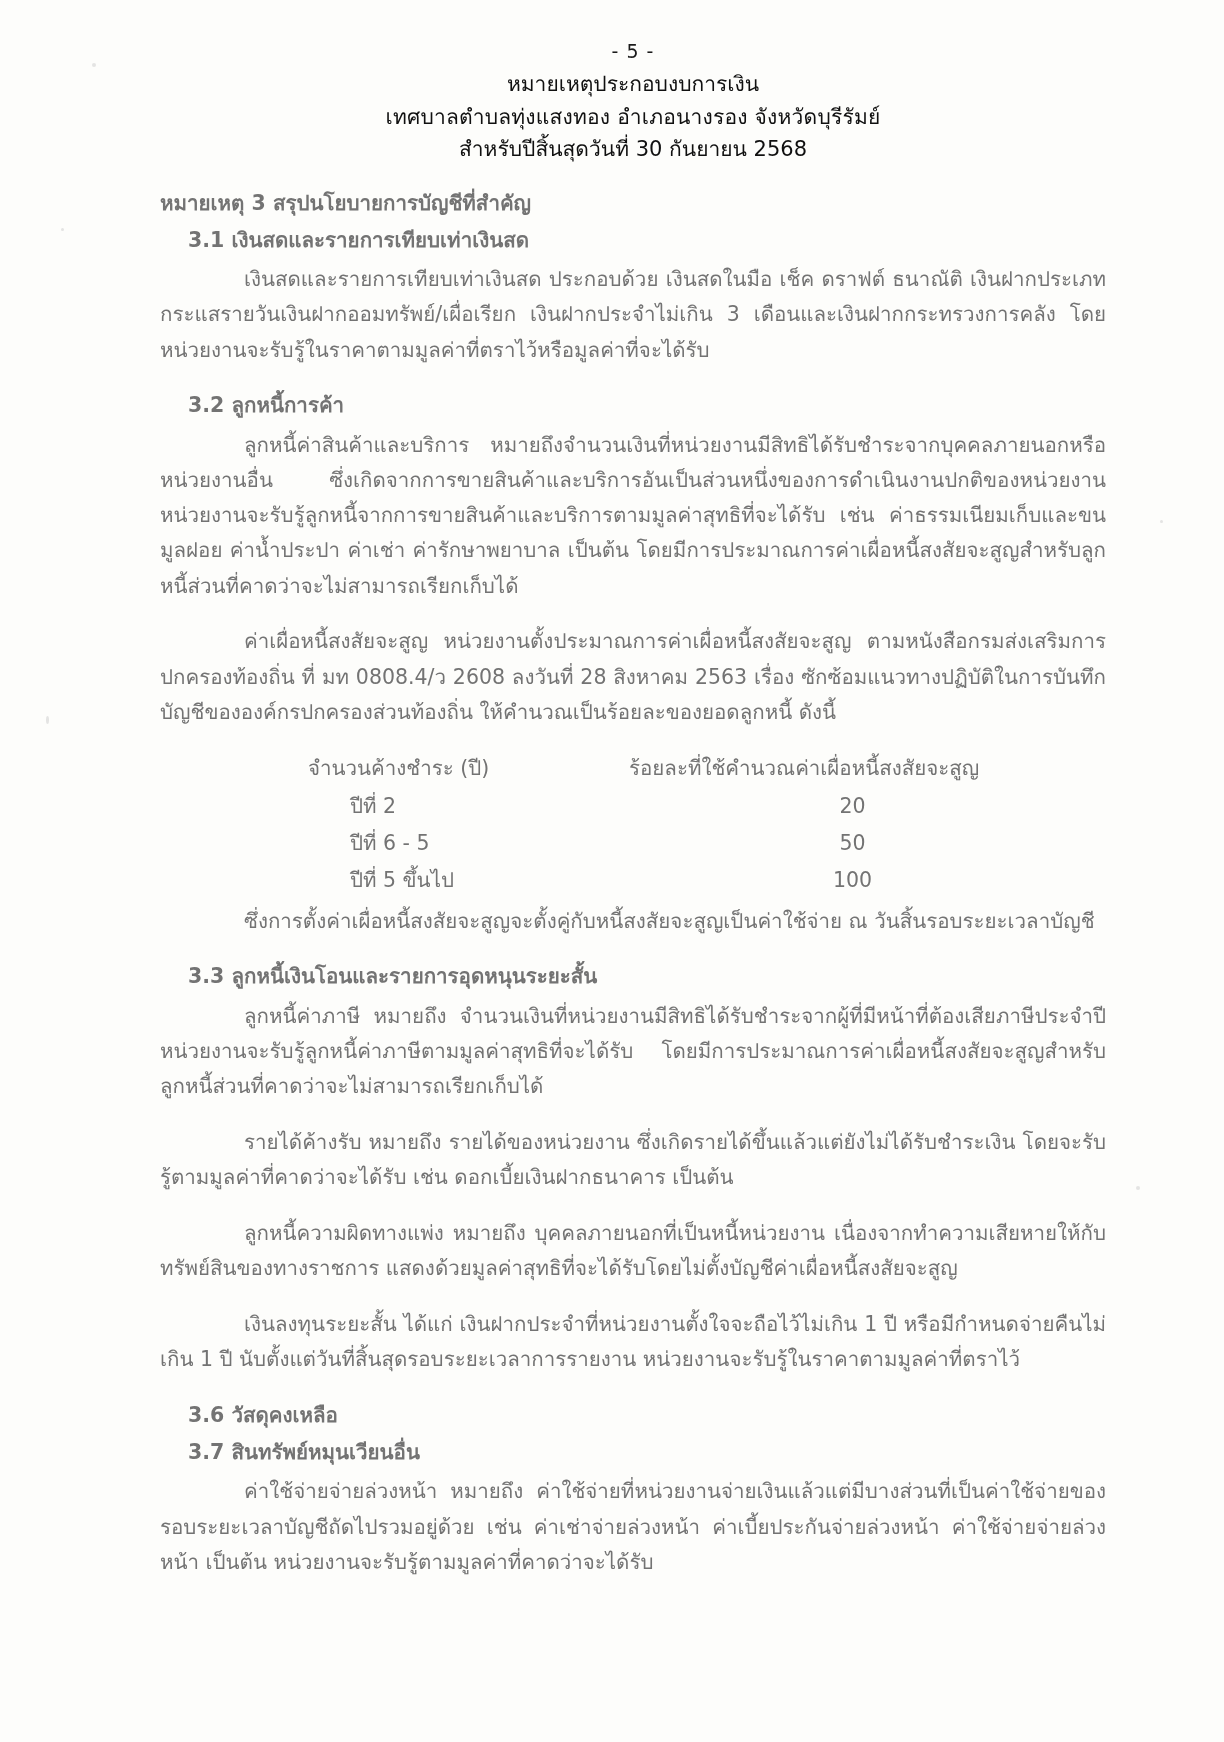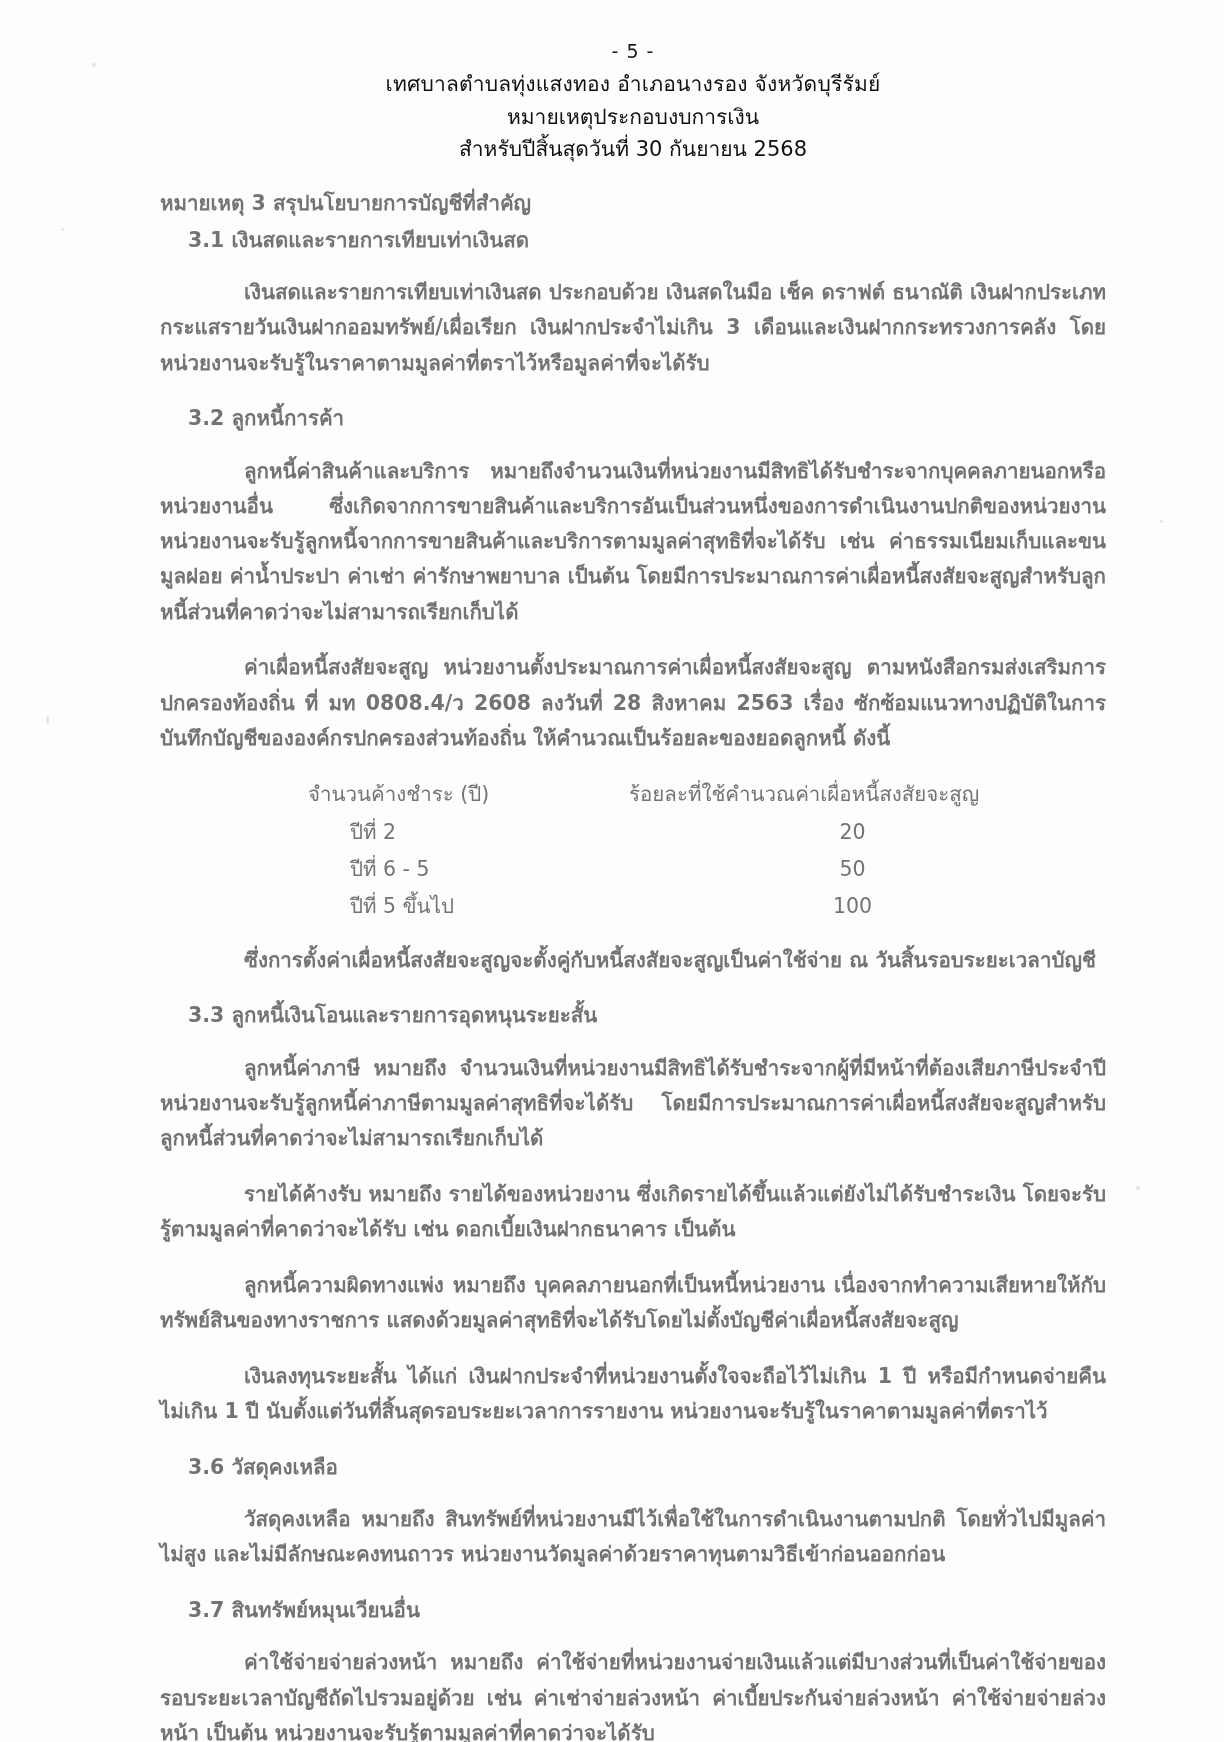--- a/index.html
+++ b/index.html
@@ -53,22 +53,21 @@
   }
   .sub-title {
     font-weight: bold;
     margin-left: 28px;
     margin-top: 2px;
   }
   .para {
     text-indent: 84px;
     text-align: justify;
     text-justify: inter-word;
-    margin-top: 17px;
-    font-weight: bold;
+    margin-top: 4px;
   }
   .rate-table {
     margin: 6px 0 2px 0;
     width: 100%;
     border-collapse: collapse;
     font-size: 20.5px;
   }
   .rate-table th {
     font-weight: normal;
     padding: 0 0 2px 0;
@@ -85,22 +84,22 @@
 <div class="page">
 
   <div class="speck" style="left:92px;top:63px;width:4px;height:4px;"></div>
   <div class="speck" style="left:61px;top:228px;width:3px;height:3px;"></div>
   <div class="speck" style="left:46px;top:716px;width:3px;height:8px;"></div>
   <div class="speck" style="left:1160px;top:520px;width:3px;height:3px;"></div>
   <div class="speck" style="left:1136px;top:1186px;width:4px;height:4px;"></div>
 
   <div class="page-number">- 5 -</div>
 
+  <div class="head-line">หมายเหตุประกอบงบการเงิน</div>
   <div class="head-line l1">เทศบาลตำบลทุ่งแสงทอง  อำเภอนางรอง  จังหวัดบุรีรัมย์</div>
-  <div class="head-line">หมายเหตุประกอบงบการเงิน</div>
   <div class="head-line">สำหรับปีสิ้นสุดวันที่  30  กันยายน 2568</div>
 
   <div class="doc-body">
 
     <div class="sec-title">หมายเหตุ 3 สรุปนโยบายการบัญชีที่สำคัญ</div>
 
     <div class="sub-title">3.1 เงินสดและรายการเทียบเท่าเงินสด</div>
     <p class="para">เงินสดและรายการเทียบเท่าเงินสด ประกอบด้วย เงินสดในมือ เช็ค ดราฟต์ ธนาณัติ เงินฝากประเภทกระแสรายวันเงินฝากออมทรัพย์/เผื่อเรียก  เงินฝากประจำไม่เกิน  3  เดือนและเงินฝากกระทรวงการคลัง โดยหน่วยงานจะรับรู้ในราคาตามมูลค่าที่ตราไว้หรือมูลค่าที่จะได้รับ</p>
 
     <div class="sub-title">3.2 ลูกหนี้การค้า</div>
@@ -134,19 +133,18 @@
 
     <div class="sub-title">3.3 ลูกหนี้เงินโอนและรายการอุดหนุนระยะสั้น</div>
     <p class="para">ลูกหนี้ค่าภาษี  หมายถึง  จำนวนเงินที่หน่วยงานมีสิทธิได้รับชำระจากผู้ที่มีหน้าที่ต้องเสียภาษีประจำปี หน่วยงานจะรับรู้ลูกหนี้ค่าภาษีตามมูลค่าสุทธิที่จะได้รับ  โดยมีการประมาณการค่าเผื่อหนี้สงสัยจะสูญสำหรับลูกหนี้ส่วนที่คาดว่าจะไม่สามารถเรียกเก็บได้</p>
 
     <p class="para">รายได้ค้างรับ  หมายถึง  รายได้ของหน่วยงาน  ซึ่งเกิดรายได้ขึ้นแล้วแต่ยังไม่ได้รับชำระเงิน โดยจะรับรู้ตามมูลค่าที่คาดว่าจะได้รับ  เช่น  ดอกเบี้ยเงินฝากธนาคาร เป็นต้น</p>
     <p class="para">ลูกหนี้ความผิดทางแพ่ง  หมายถึง  บุคคลภายนอกที่เป็นหนี้หน่วยงาน  เนื่องจากทำความเสียหายให้กับทรัพย์สินของทางราชการ  แสดงด้วยมูลค่าสุทธิที่จะได้รับโดยไม่ตั้งบัญชีค่าเผื่อหนี้สงสัยจะสูญ</p>
 
     <p class="para">เงินลงทุนระยะสั้น ได้แก่ เงินฝากประจำที่หน่วยงานตั้งใจจะถือไว้ไม่เกิน 1 ปี หรือมีกำหนดจ่ายคืนไม่เกิน 1 ปี นับตั้งแต่วันที่สิ้นสุดรอบระยะเวลาการรายงาน หน่วยงานจะรับรู้ในราคาตามมูลค่าที่ตราไว้</p>
 
     <div class="sub-title">3.6 วัสดุคงเหลือ</div>
-    <p class="para">วัสดุคงเหลือ หมายถึง สินทรัพย์ที่หน่วยงานมีไว้เพื่อใช้ในการดำเนินงานตามปกติ  โดยทั่วไปมีมูลค่าไม่สูง  และไม่มีลักษณะคงทนถาวร  หน่วยงานวัดมูลค่าด้วยราคาทุนตามวิธีเข้าก่อนออกก่อน</p>
 
     <div class="sub-title">3.7 สินทรัพย์หมุนเวียนอื่น</div>
     <p class="para">ค่าใช้จ่ายจ่ายล่วงหน้า หมายถึง ค่าใช้จ่ายที่หน่วยงานจ่ายเงินแล้วแต่มีบางส่วนที่เป็นค่าใช้จ่ายของรอบระยะเวลาบัญชีถัดไปรวมอยู่ด้วย  เช่น  ค่าเช่าจ่ายล่วงหน้า ค่าเบี้ยประกันจ่ายล่วงหน้า ค่าใช้จ่ายจ่ายล่วงหน้า เป็นต้น หน่วยงานจะรับรู้ตามมูลค่าที่คาดว่าจะได้รับ</p>
 
   </div>
 </div>
 
 </body></html>

